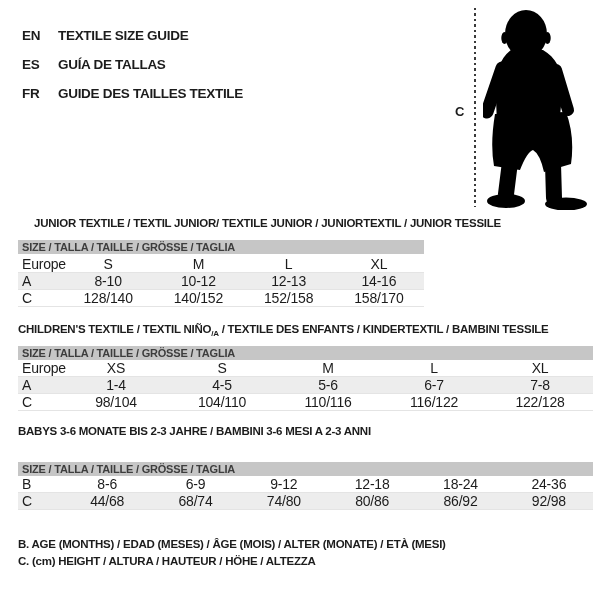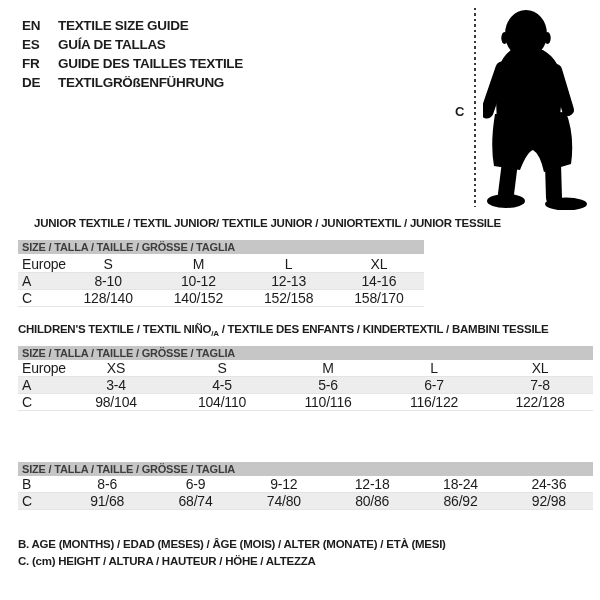--- a/index.html
+++ b/index.html
@@ -4,21 +4,21 @@
 <style>
   html,body{margin:0;padding:0;}
   body{
     width:600px;height:600px;background:#ffffff;position:relative;
     font-family:"Liberation Sans", sans-serif;color:#1c1c1c;overflow:hidden;
   }
   .abs{position:absolute;}
 
   
   .lang-list{left:22px;top:16px;}
-  .lang-row{height:19px;line-height:19px;font-size:13.5px;font-weight:700;letter-spacing:-0.3px;white-space:nowrap;}
+  .lang-row{height:19px;line-height:19px;font-size:13.5px;font-weight:700;letter-spacing:-0.3px;white-space:nowrap;margin-top:10px;}
   .lang-code{display:inline-block;width:36px;}
 
   
   .measure-line{left:474px;top:8px;width:2px;height:199px;
     background:repeating-linear-gradient(to bottom,#3a3a3a 0 2.5px,transparent 2.5px 5.5px);}
   .measure-label{left:455px;top:104px;font-size:13px;font-weight:700;}
   .baby-svg{left:483px;top:4px;}
 
   
   .sec-title{font-size:11.5px;font-weight:700;letter-spacing:-0.25px;white-space:nowrap;}
@@ -52,23 +52,20 @@
 
 <div class="abs lang-list">
   <div class="lang-row">
     <span class="lang-code">EN</span><span>TEXTILE SIZE GUIDE</span>
   </div>
   <div class="lang-row">
     <span class="lang-code">ES</span><span>GUÍA DE TALLAS</span>
   </div>
   <div class="lang-row">
     <span class="lang-code">FR</span><span>GUIDE DES TAILLES TEXTILE</span>
-  </div>
-  <div class="lang-row">
-    <span class="lang-code">DE</span><span>TEXTILGRÖßENFÜHRUNG</span>
   </div>
 </div>
 
 <div class="abs measure-line"></div>
 <span class="abs measure-label">C</span>
 <svg class="abs baby-svg" width="114" height="206" viewBox="0 0 114 206" aria-hidden="true">
   <g fill="#000000" stroke="none">
     <ellipse cx="43" cy="30" rx="21" ry="24"></ellipse>
     <ellipse cx="21.5" cy="34" rx="3.2" ry="6"></ellipse>
     <ellipse cx="64.5" cy="34" rx="3.2" ry="6"></ellipse>
@@ -133,38 +130,39 @@
       <tr>
     <td class="rowlabel">Europe</td>
     <td>XS</td>
     <td>S</td>
     <td>M</td>
     <td>L</td>
     <td>XL</td>
   </tr>
   <tr class="alt">
     <td class="rowlabel">A</td>
-    <td>3-4</td>
+    <td>1-4</td>
     <td>4-5</td>
     <td>5-6</td>
     <td>6-7</td>
     <td>7-8</td>
   </tr>
   <tr>
     <td class="rowlabel">C</td>
     <td>98/104</td>
     <td>104/110</td>
     <td>110/116</td>
     <td>116/122</td>
     <td>122/128</td>
   </tr>
 </tbody>
   </table>
 
 <div class="abs sec-title title-babies">
+  <div>BABYS 3-6 MONATE BIS 2-3 JAHRE / BAMBINI 3-6 MESI A 2-3 ANNI</div>
 </div>
 <div class="abs size-bar bar-babies">SIZE / TALLA / TAILLE / GRÖSSE / TAGLIA</div>
 <table class="abs size-table tbl-babies">
   <colgroup>
       <col style="width:45px">
       <col>
       <col>
       <col>
       <col>
       <col>
@@ -175,21 +173,21 @@
     <td class="rowlabel">B</td>
     <td>8-6</td>
     <td>6-9</td>
     <td>9-12</td>
     <td>12-18</td>
     <td>18-24</td>
     <td>24-36</td>
   </tr>
   <tr class="alt">
     <td class="rowlabel">C</td>
-    <td>91/68</td>
+    <td>44/68</td>
     <td>68/74</td>
     <td>74/80</td>
     <td>80/86</td>
     <td>86/92</td>
     <td>92/98</td>
   </tr>
 </tbody>
   </table>
 
 <div class="abs notes">

